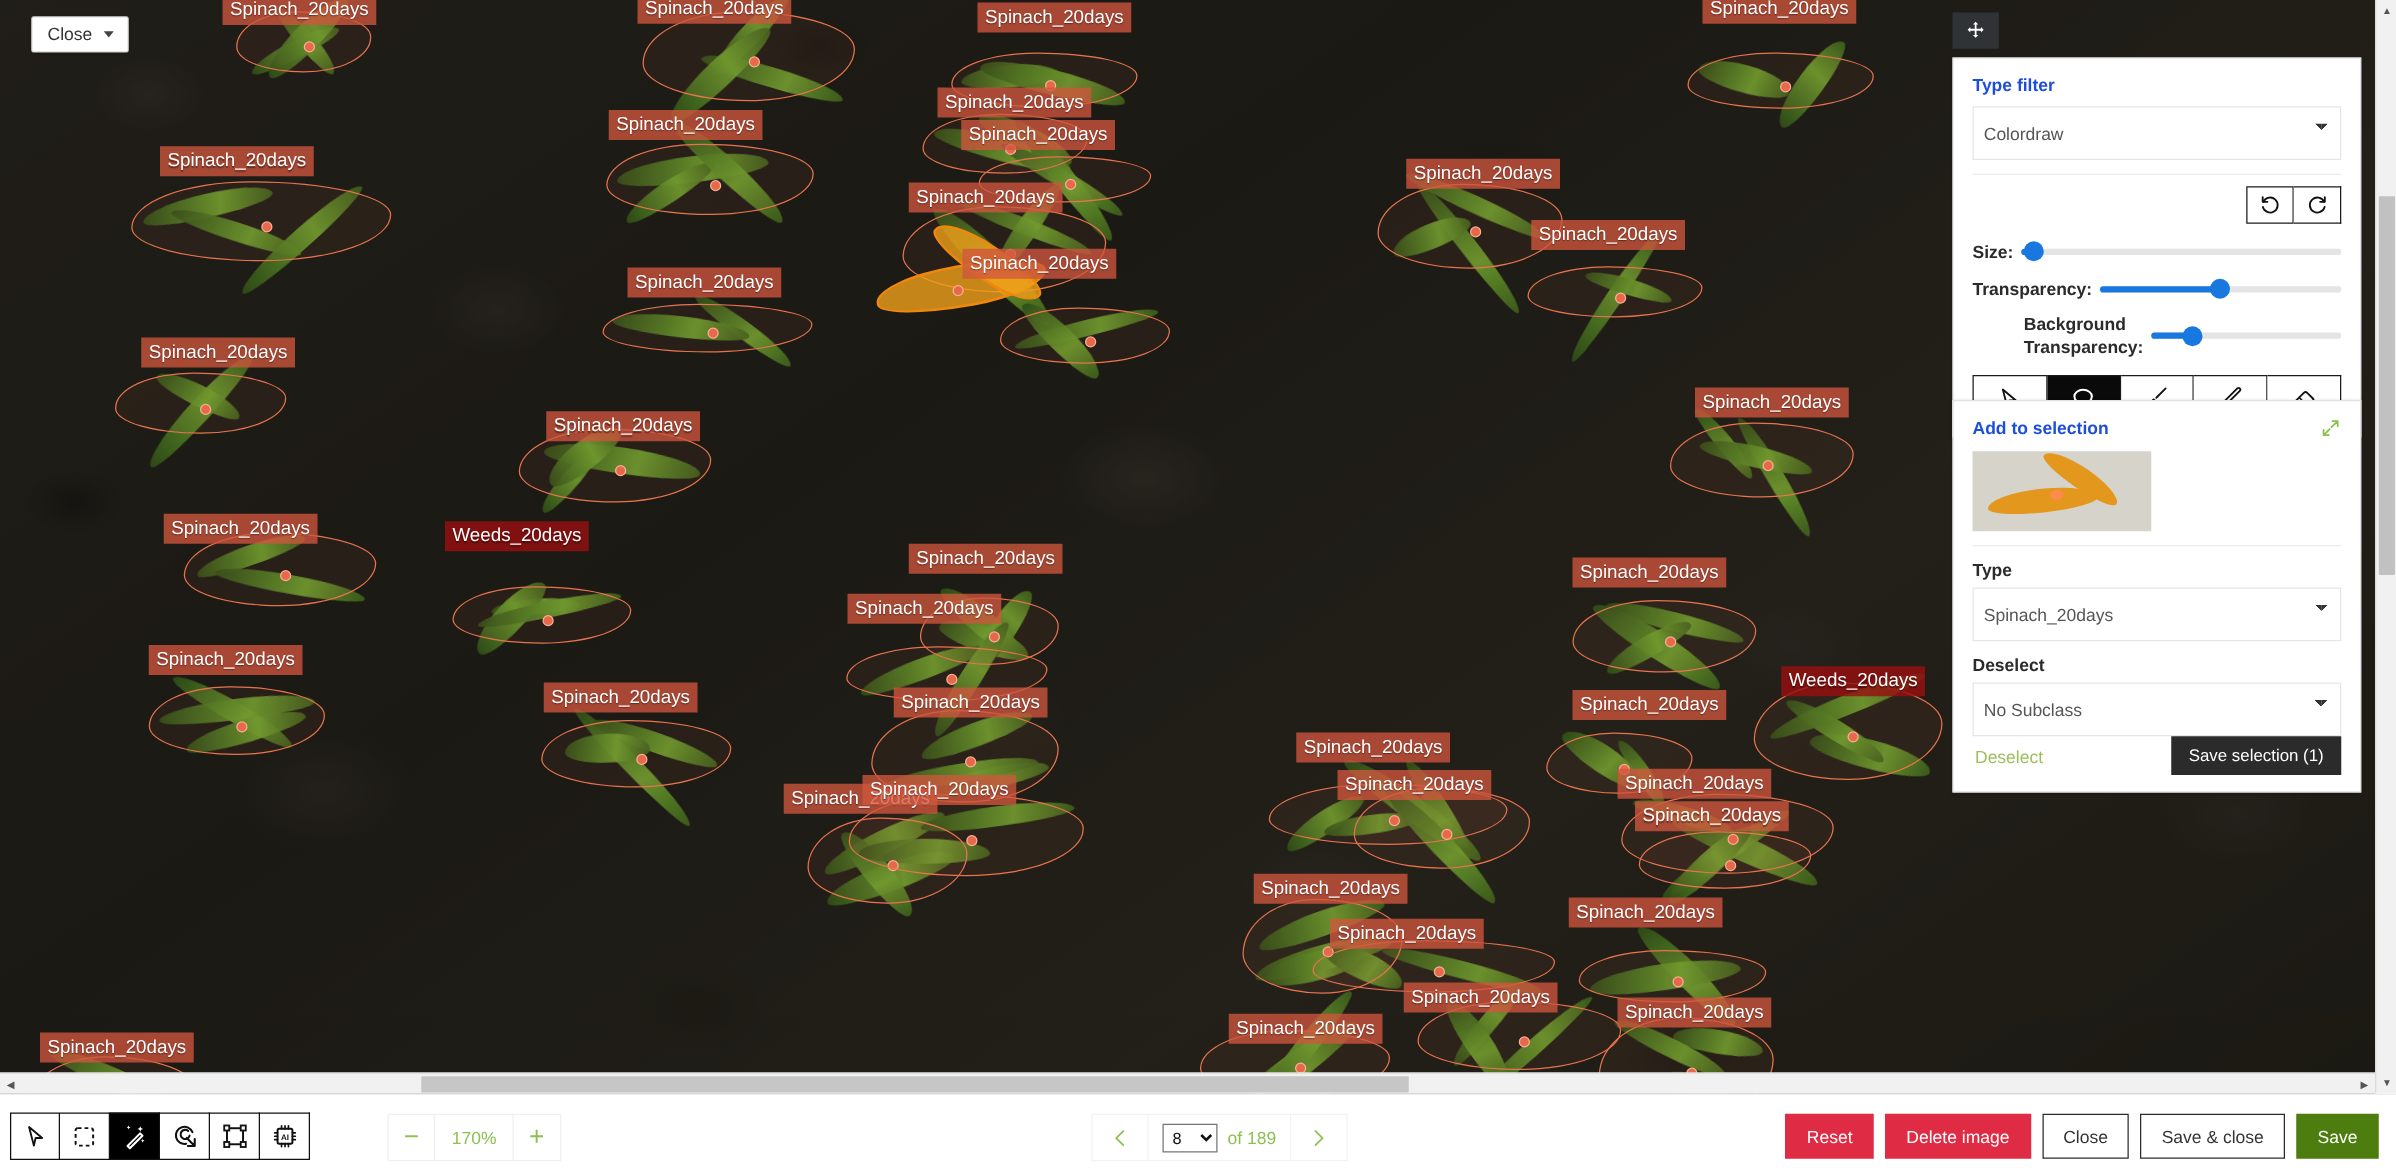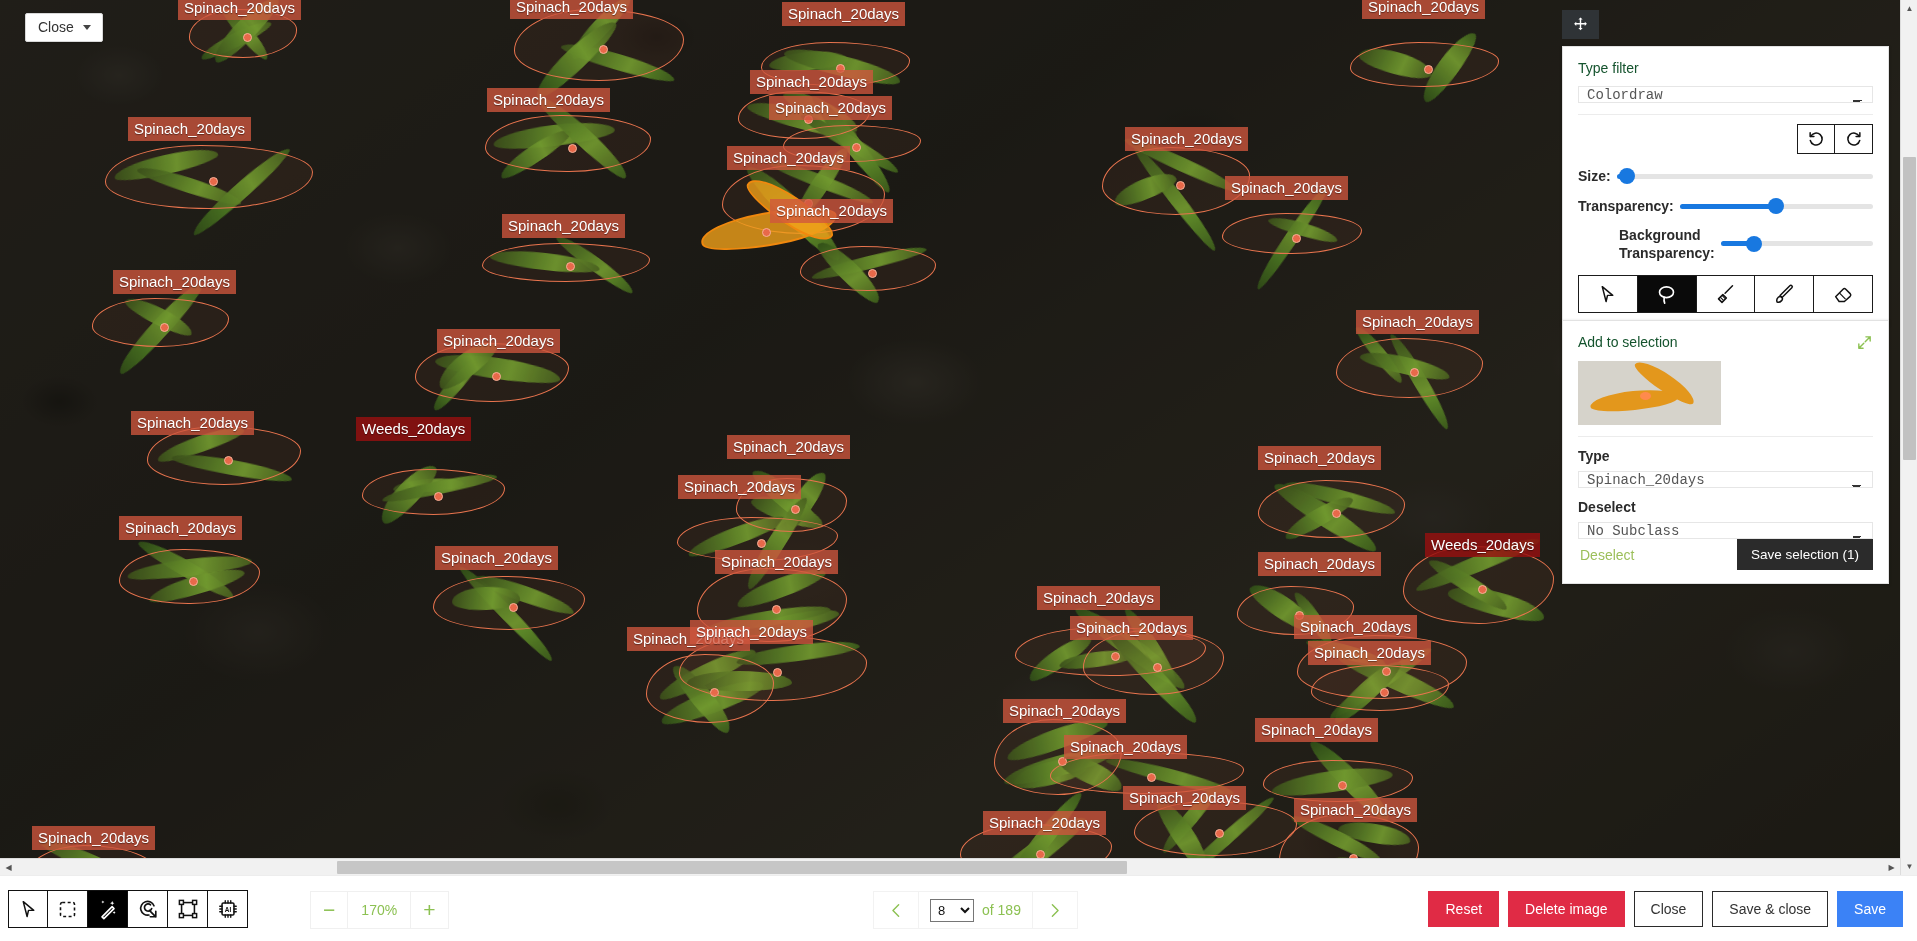--- a/index.html
+++ b/index.html
@@ -132,30 +132,30 @@
   }
   #tool-panel {
     position: absolute; left: 1562px; top: 46px;
     width: 327px;
     background: #ffffff;
     border: 1px solid #e2e2e2;
     padding: 13px 15px 11px 15px;
     box-shadow: 0 1px 3px rgba(0,0,0,.22);
   }
   .panel-h {
-    font-size: 14px; font-weight: normal; color: #14532d;
+    font-size: 14px; font-weight: bold; color: #1d4ed8;
     margin-bottom: 9px;
   }
   select.styled {
-    width: 100%; height: 17px;
+    width: 100%; height: 43px;
     border: 1px solid #e6e6e6;
     background: #fff;
     font-size: 14px; color: #555;
     padding: 0 8px;
-    font-family: Liberation Mono, monospace;
+    font-family: Liberation Sans, sans-serif;
     appearance: none; -webkit-appearance: none;
     background-image:
       linear-gradient(45deg, transparent 50%, #333 50%),
       linear-gradient(135deg, #333 50%, transparent 50%);
     background-position:
       calc(100% - 15px) 13px,
       calc(100% - 10px) 13px;
     background-size: 5px 5px, 5px 5px;
     background-repeat: no-repeat;
     cursor: pointer;
@@ -339,21 +339,21 @@
   }
   .br-btn {
     height: 36px; padding: 0 16px;
     display: flex; align-items: center; justify-content: center;
     font-size: 14px; cursor: pointer;
     font-family: "Liberation Sans", sans-serif;
     border: 1px solid transparent;
   }
   .br-btn.danger { background: #e02b45; color: #fff; }
   .br-btn.light  { background: #fff; color: #333; border: 1px solid #2b2b2b; }
-  .br-btn.dark   { background: #3b82f6; color: #fff; }
+  .br-btn.dark   { background: #4d7c0f; color: #fff; }
 </style>
 </head>
 <body>
 
 <div id="app">
 
   <div id="canvas-area">
     <div id="soil"></div>
     <div id="soil-grain"></div>
 

